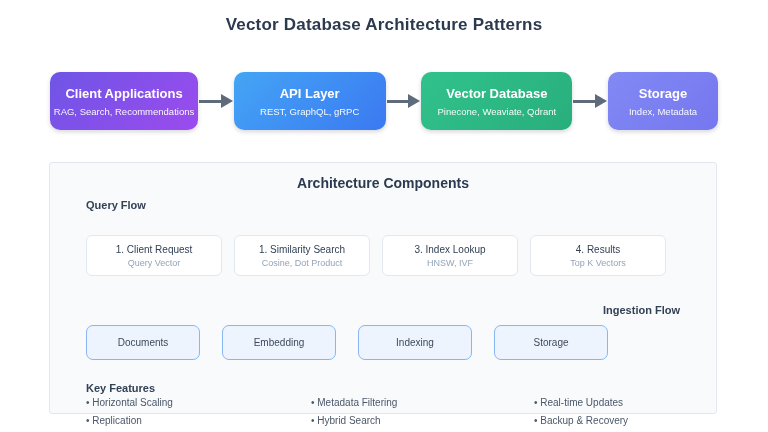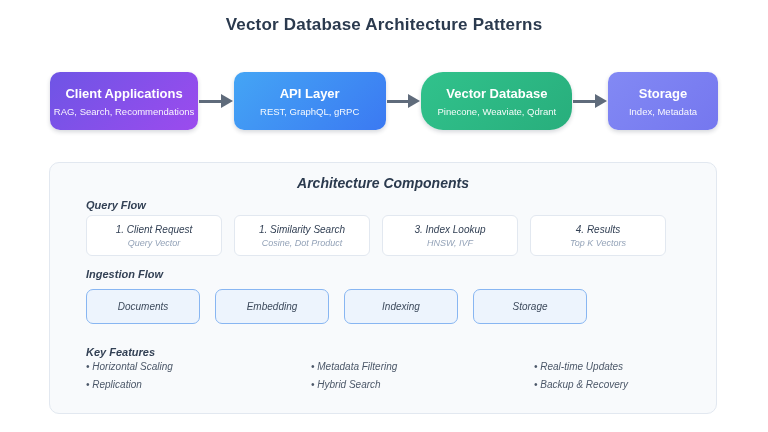--- a/index.html
+++ b/index.html
@@ -46,47 +46,46 @@
     border-top: 7px solid transparent;
     border-bottom: 7px solid transparent;
     border-left: 12px solid #5f6b7b;
   }
 
   
   .panel {
     position: absolute; top: 162px; left: 49px; width: 668px; height: 252px;
     background: #f8fafc;
     border: 1px solid #e2e8f0;
-    border-radius: 10px;
+    border-radius: 3px;
     padding: 12px 36px 17px 36px;
-    font-style: italic;
   }
   .panel-title {
     text-align: center;
     font-size: 14px; font-weight: bold; color: #2b3a4e;
   }
   .section-heading {
     font-size: 11px; font-weight: bold; color: #334155;
   }
   .qf-heading { margin-top: 8px; }
 
-  .query-row { margin-top: 4px; display: flex; gap: 12px; }
+  .query-row { margin-top: 24px; display: flex; gap: 12px; }
   .qbox {
     width: 136px; height: 41px;
     background: #ffffff;
     border: 1px solid #e2e8f0;
     border-radius: 6px;
     display: flex; flex-direction: column; align-items: center; justify-content: center;
     text-align: center;
   }
   .qbox .qbox-title { font-size: 10px; color: #334155; }
   .qbox .qbox-sub   { font-size: 9px; color: #94a3b8; margin-top: 3px; }
 
-  .if-heading { margin-top: 12px; }
-  .ingest-row { margin-top: 9px; display: flex; gap: 15px; }
+  .if-heading { margin-top: 28px; text-align: right; }
+  .ingest-row { margin-top: 9px; display: flex; gap: 22px; }
   .ibox {
     width: 114px; height: 35px;
     background: #edf4fd;
     border: 1.5px solid #88b6f2;
     border-radius: 7px;
     display: flex; align-items: center; justify-content: center;
     font-size: 10px; color: #3d4a5c;
   }
 
   .kf-heading { margin-top: 22px; }
@@ -115,21 +114,21 @@
         <div class="head" style="border-left-color: rgb(95, 107, 123);"></div>
       </div>
     <div class="pnode n1" style="background: linear-gradient(135deg, rgb(68, 165, 245), rgb(59, 121, 242));">
       <div class="pnode-title">API Layer</div>
       <div class="pnode-sub">REST, GraphQL, gRPC</div>
     </div>
     <div class="arrow">
         <div class="shaft" style="background: rgb(95, 107, 123);"></div>
         <div class="head" style="border-left-color: rgb(95, 107, 123);"></div>
       </div>
-    <div class="pnode n2" style="background: linear-gradient(135deg, rgb(49, 194, 140), rgb(40, 174, 124)); border-radius: 22px;">
+    <div class="pnode n2" style="background: linear-gradient(135deg, rgb(49, 194, 140), rgb(40, 174, 124));">
       <div class="pnode-title">Vector Database</div>
       <div class="pnode-sub">Pinecone, Weaviate, Qdrant</div>
     </div>
     <div class="arrow">
         <div class="shaft" style="background: rgb(95, 107, 123);"></div>
         <div class="head" style="border-left-color: rgb(95, 107, 123);"></div>
       </div>
     <div class="pnode n3" style="background: linear-gradient(135deg, rgb(130, 137, 244), rgb(117, 119, 239));">
       <div class="pnode-title">Storage</div>
       <div class="pnode-sub">Index, Metadata</div>

